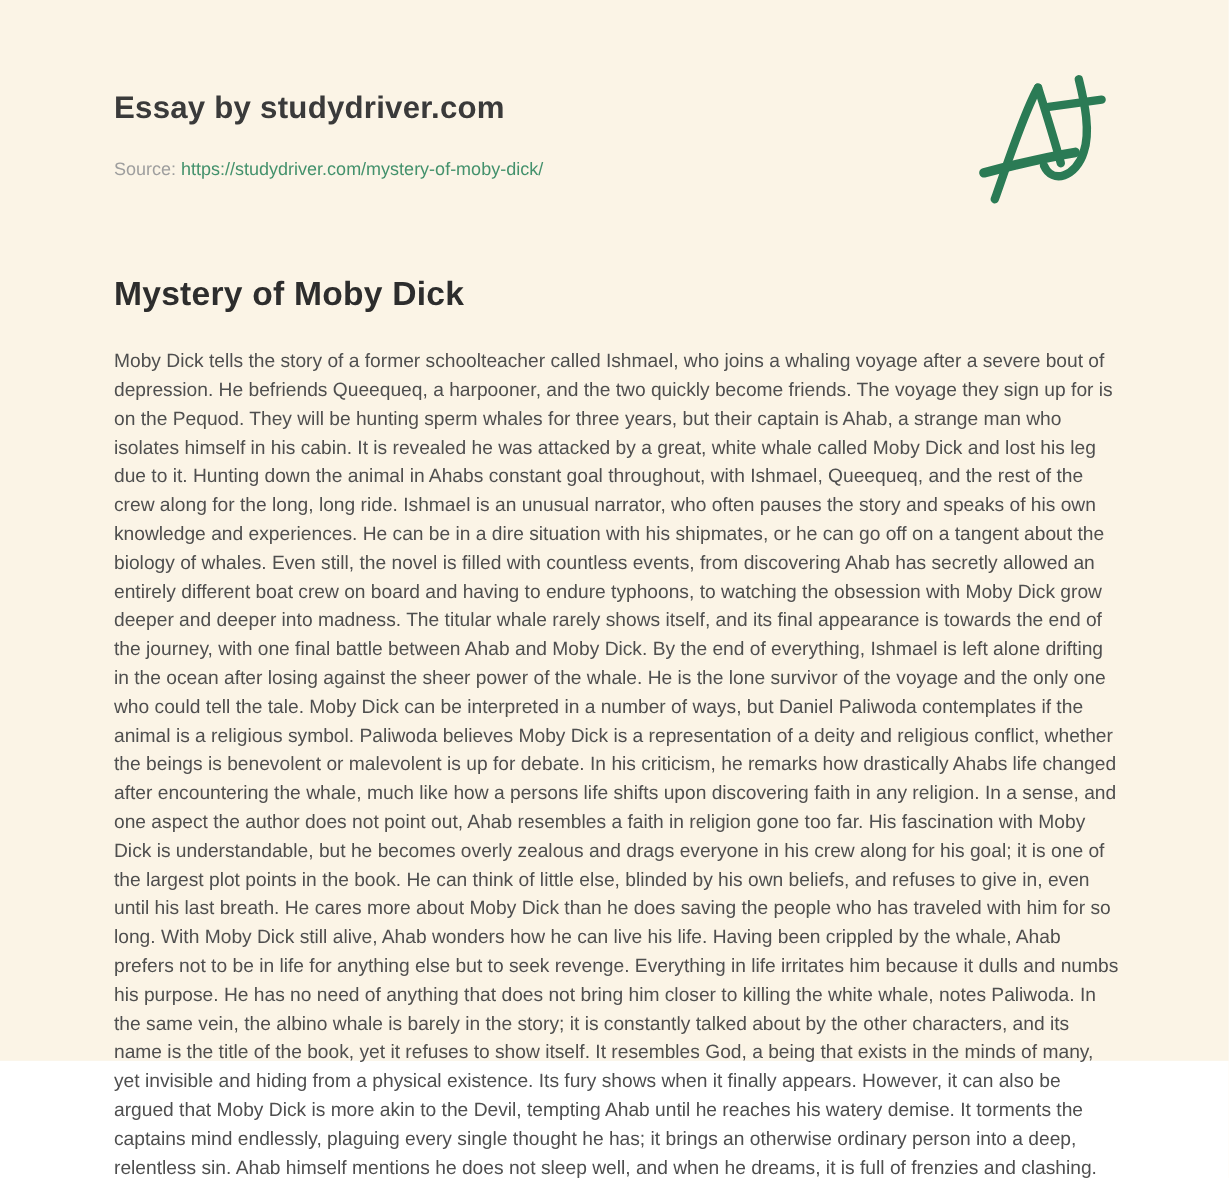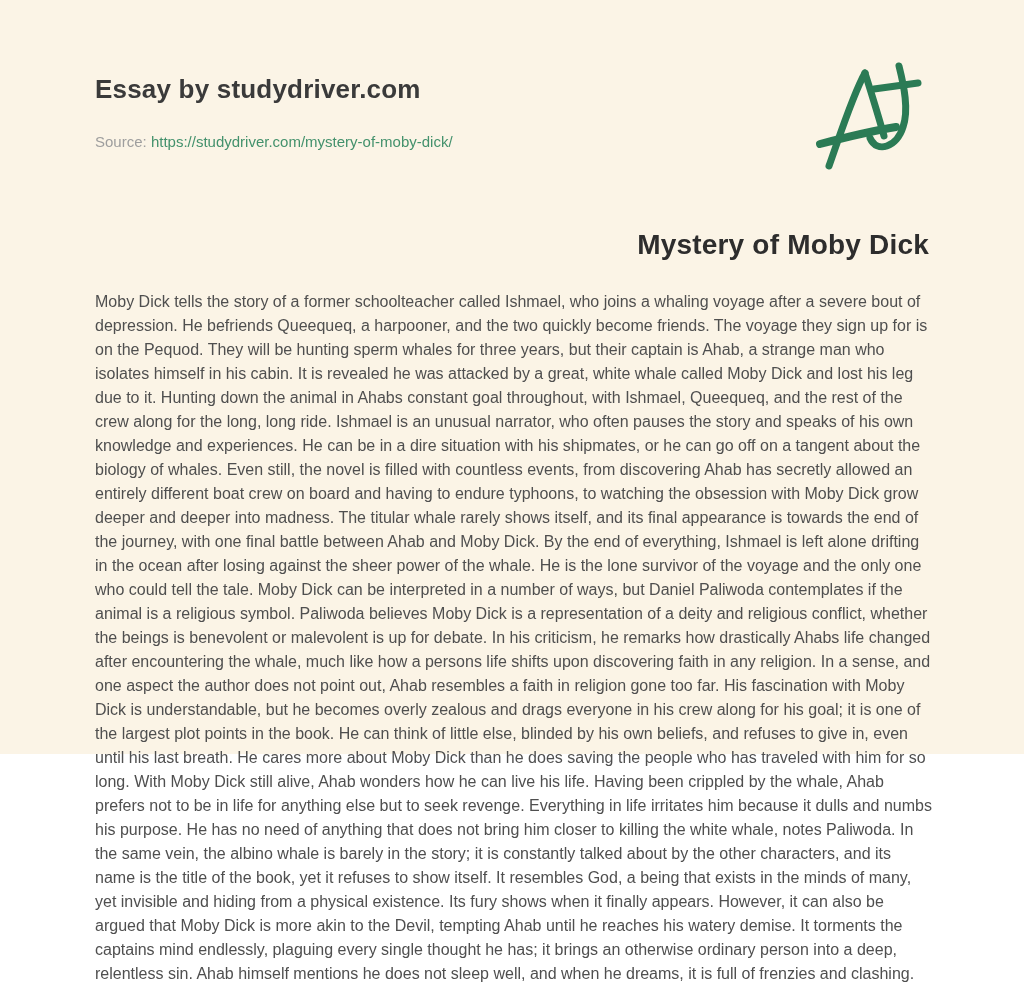--- a/index.html
+++ b/index.html
@@ -4,21 +4,21 @@
 <style>
   * { margin: 0; padding: 0; box-sizing: border-box; }
   html, body {
     width: 1024px;
     height: 982px;
     overflow: hidden;
     font-family: "Liberation Sans", sans-serif;
   }
   .page {
     width: 1024px;
-    height: 754px;
+    height: 884px;
     background: #fbf4e6;
     padding: 72px 95px 0 95px;
     position: relative;
   }
   .header-row {
     display: flex;
     justify-content: space-between;
     align-items: flex-start;
   }
   .site-title {
@@ -43,21 +43,20 @@
     margin-top: -12px;
     margin-right: 4px;
     flex-shrink: 0;
   }
   .doc-title {
     margin-top: 57px;
     font-size: 28px;
     font-weight: bold;
     color: #2d2d2d;
     letter-spacing: 0.2px;
-    text-align: right;
   }
   .essay-body {
     margin-top: 29px;
     width: 838px;
     font-size: 16px;
     line-height: 24px;
     color: #4f4f4f;
     text-align: left;
   }
 </style>

